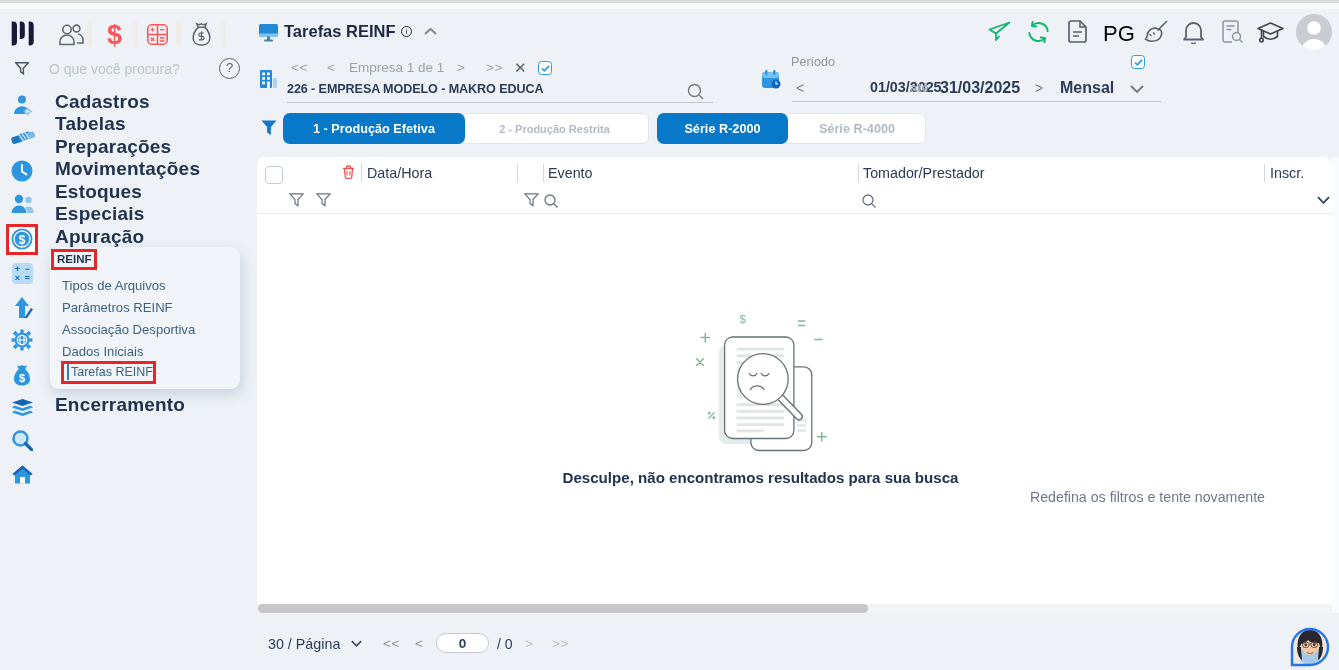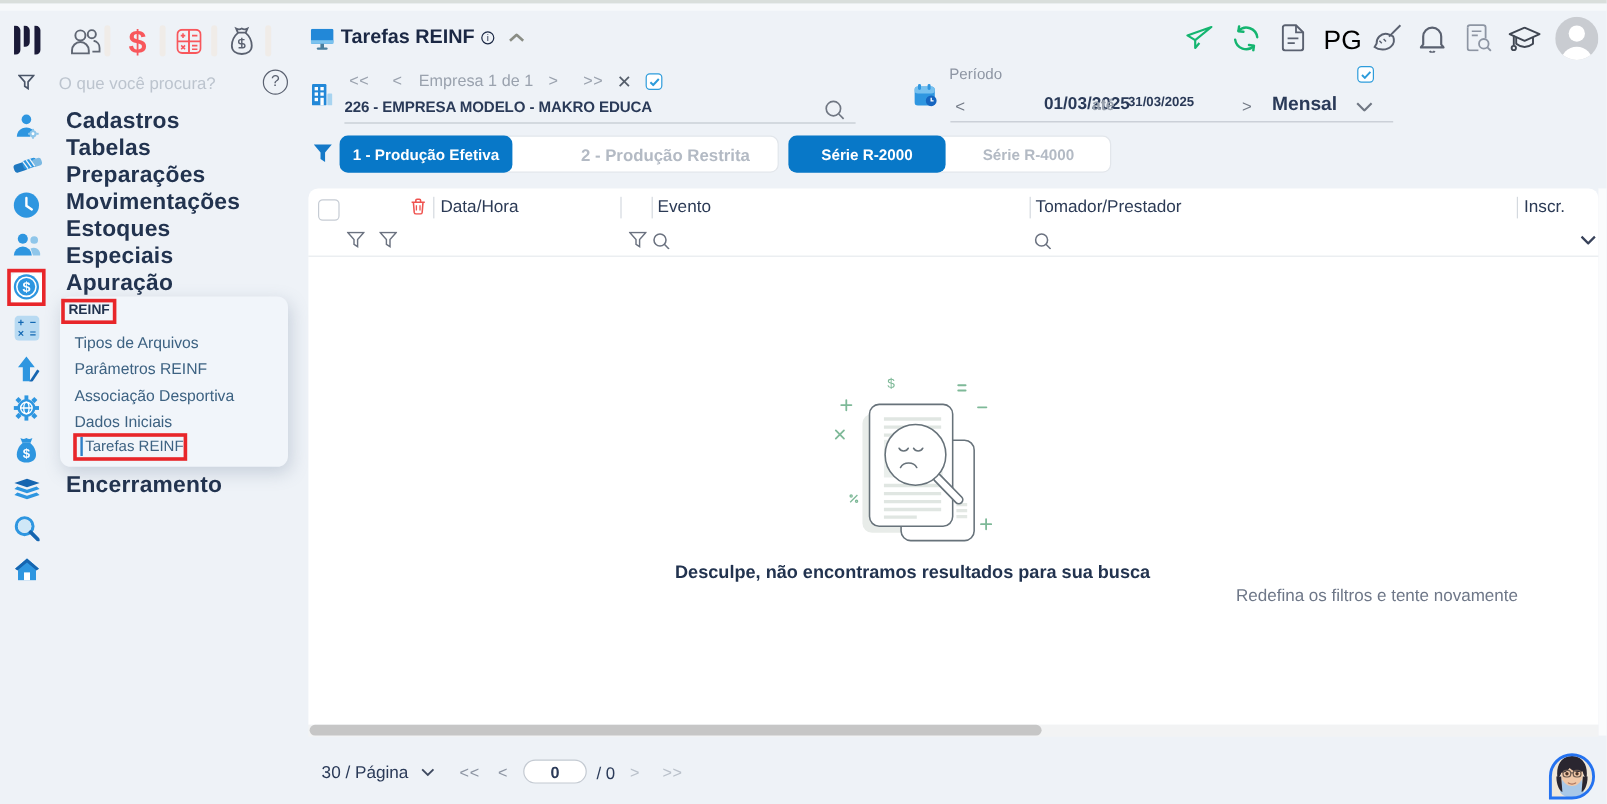--- a/index.html
+++ b/index.html
@@ -208,21 +208,21 @@
   <rect x="0" y="2" width="17" height="6" rx="3" fill="#77c1ef"></rect>
   <rect x="3" y="0" width="2.5" height="5" rx="1.2" fill="#2e96e0"></rect>
   <rect x="11" y="0" width="2.5" height="5" rx="1.2" fill="#2e96e0"></rect>
   <circle cx="14" cy="14" r="4.5" fill="#1565c0"></circle>
   <path d="M14 11.5 v2.5 h2" stroke="#fff" stroke-width="1.1" fill="none"></path>
 </svg>
 <div class="abs" style="left:791px;top:55px;font-size:12.6px;color:#8d95a3;">Período</div>
 <div class="abs" style="left:796px;top:80px;font-size:14px;color:#747b87;">&lt;</div>
 <div class="abs" style="left:826px;top:79px;font-size:14.3px;font-weight:bold;color:#2a3a58;margin-left:44px;">01/03/2025</div>
 <div class="abs" style="left:910px;top:80px;font-size:13px;color:#9aa2ae;font-weight:bold;">até</div>
-<div class="abs" style="left:940px;top:79px;font-size:11px;font-weight:bold;color:#2a3a58;">31/03/2025</div>
+<div class="abs" style="left:940px;top:79px;font-size:16px;font-weight:bold;color:#2a3a58;">31/03/2025</div>
 <div class="abs" style="left:1035px;top:80px;font-size:14px;color:#747b87;">&gt;</div>
 <div class="abs" style="left:1060px;top:79px;font-size:16px;font-weight:bold;color:#2a3a58;">Mensal</div>
 <div class="abs" style="left:1131px;top:55px;width:14px;height:14px;background:#fff;border:1.6px solid #2d9cdb;border-radius:3.5px;"></div>
 <svg class="abs" style="left:1134px;top:59px;" width="9" height="7" viewBox="0 0 10 8" fill="none" stroke="#2d9cdb" stroke-width="1.9">
     <path d="M1 4 l2.7 2.7 L9 1"></path>
   </svg>
 <svg class="abs" style="left:1130px;top:85px;" width="14" height="8" viewBox="0 0 14 8" fill="none" stroke="#707783" stroke-width="1.8">
     <path d="M1 1 L7 7 L13 1"></path>
   </svg>
 <div class="abs" style="left:792px;top:101px;width:369px;height:1px;background:#c2c8d0;"></div>
@@ -272,22 +272,22 @@
   <g clip-path="url(#avclip)" fill="#fff">
     <circle cx="18" cy="14" r="6.8"></circle>
     <path d="M4.5 38.5 a13.5 13.5 0 0 1 27 0 z"></path>
   </g>
 </svg>
 
 <svg class="abs" style="left:261px;top:120px;" width="16" height="16" viewBox="0 0 16 16">
   <path d="M0.5 0.5 h15 l-5.6 6.5 v8 l-3.8 -2.5 v-5.5 z" fill="#1479c8"></path>
 </svg>
 <div class="abs" style="left:283px;top:113px;width:365.5px;height:31px;background:#fff;border-radius:7px;border:1px solid #e2e6eb;"></div>
-<div class="abs flexc" style="left:283px;top:113px;width:144px;height:31px;background:#0878c8;border-radius:7px;color:#fff;font-size:12.7px;font-weight:bold;justify-content:center;">1 - Produção Efetiva</div>
-<div class="abs flexc" style="left:461px;top:113px;width:187px;height:31px;color:#b3bac4;font-size:14px;font-weight:bold;justify-content:center;">2 - Produção Restrita</div>
+<div class="abs flexc" style="left:283px;top:113px;width:182px;height:31px;background:#0878c8;border-radius:7px;color:#fff;font-size:12.7px;font-weight:bold;justify-content:center;">1 - Produção Efetiva</div>
+<div class="abs flexc" style="left:461px;top:113px;width:187px;height:31px;color:#b3bac4;font-size:11px;font-weight:bold;justify-content:center;">2 - Produção Restrita</div>
 <div class="abs" style="left:657px;top:113px;width:269px;height:31px;background:#fff;border-radius:7px;border:1px solid #e2e6eb;"></div>
 <div class="abs flexc" style="left:657px;top:113px;width:131px;height:31px;background:#0878c8;border-radius:7px;color:#fff;font-size:12.7px;font-weight:bold;justify-content:center;">Série R-2000</div>
 <div class="abs flexc" style="left:788px;top:113px;width:138px;height:31px;color:#b3bac4;font-size:12.7px;font-weight:bold;justify-content:center;">Série R-4000</div>
 
 <div class="abs" style="left:257px;top:157px;width:1075px;height:447px;background:#fff;border-radius:8px 8px 0 0;"></div>
 <div class="abs" style="left:1332px;top:157px;width:7px;height:456px;background:#fafbfc;"></div>
 
 <div class="abs" style="left:265px;top:166px;width:18px;height:18px;border:1.5px solid #c6ccd4;border-radius:4px;background:#fff;"></div>
 <svg class="abs" style="left:342px;top:165px;" width="13" height="14" viewBox="0 0 13 14" fill="none" stroke="#ef5350" stroke-width="1.3">
   <path d="M1 3.5 h11 M4.5 3.5 v-1.5 a1 1 0 0 1 1 -1 h2 a1 1 0 0 1 1 1 v1.5 M2.5 3.5 l0.7 8.5 a1.5 1.5 0 0 0 1.5 1.3 h3.6 a1.5 1.5 0 0 0 1.5 -1.3 l0.7 -8.5"></path>

